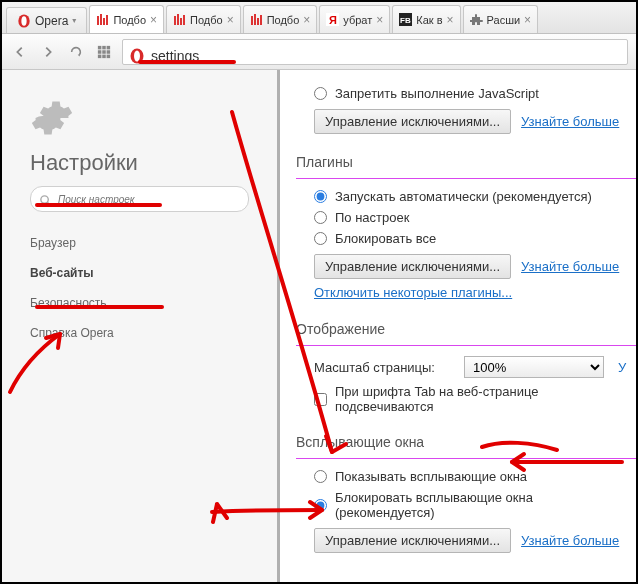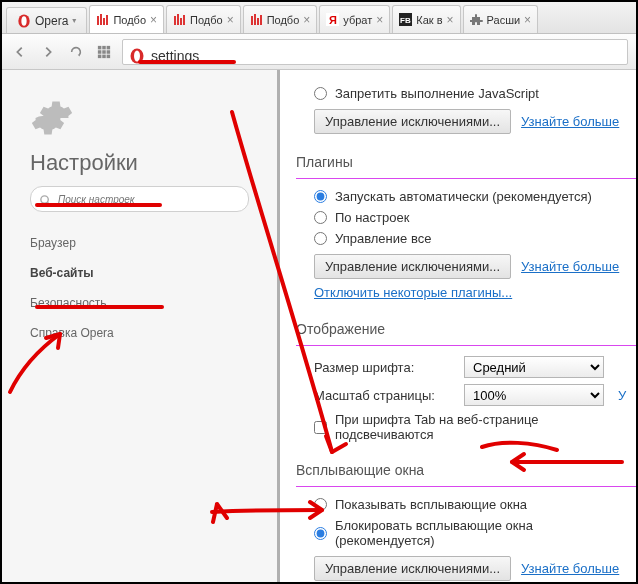--- a/index.html
+++ b/index.html
@@ -186,33 +186,29 @@
       <div class="radio-row">
         <input type="radio" name="plg" checked="" style="">
         <span>Запускать автоматически (рекомендуется)</span>
       </div>
       <div class="radio-row">
         <input type="radio" name="plg" style="">
         <span>По настроек</span>
       </div>
       <div class="radio-row">
         <input type="radio" name="plg" style="">
-        <span>Управление все</span>
+        <span>Блокировать все</span>
       </div>
       <div class="btn-row">
         <button class="winbtn">Управление исключениями...</button>
         <span class="link">Узнайте больше</span>
       </div>
       <span class="link indent">Отключить некоторые плагины...</span>
 
       <div class="section-title">Отображение</div>
-      <div class="form-row">
-        <span class="label">Размер шрифта:</span>
-        <select><option>Средний</option></select>
-      </div>
       <div class="form-row">
         <span class="label">Масштаб страницы:</span>
         <select><option>100%</option></select>
         <span class="arrow-link-right">У</span>
       </div>
       <div class="check-row">
         <input type="checkbox" style="">
         <span>При шрифта Tab на веб-странице подсвечиваются</span>
       </div>
 

